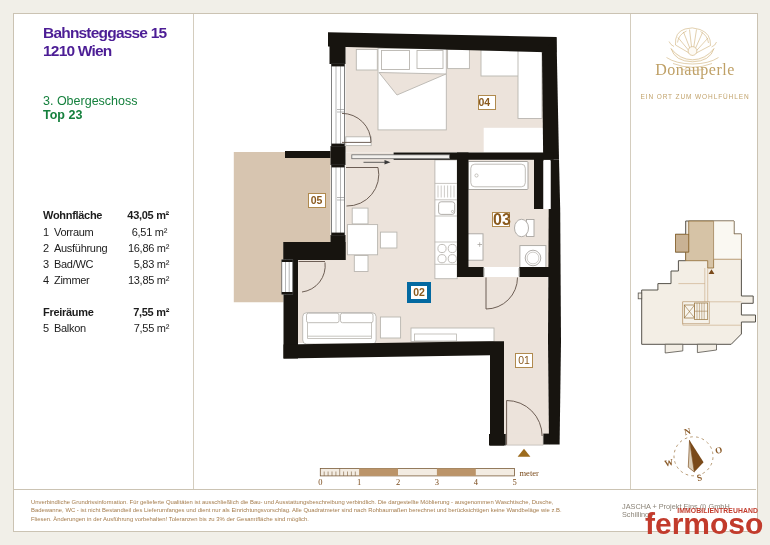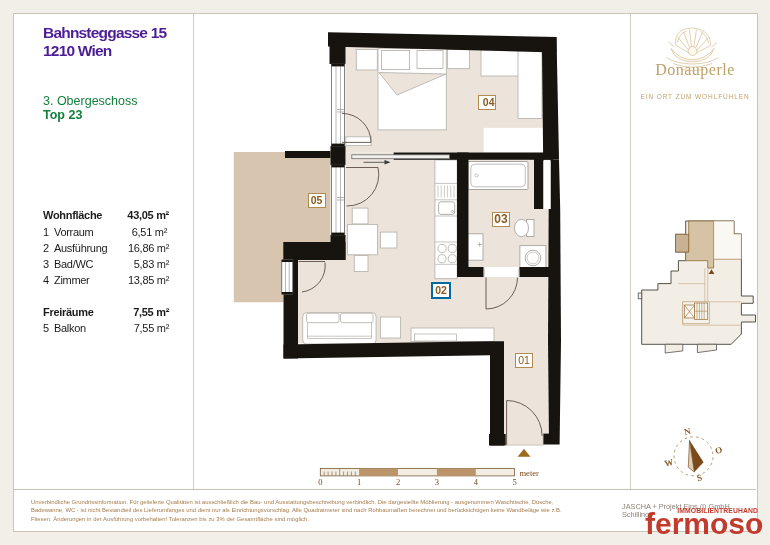--- a/index.html
+++ b/index.html
@@ -296,25 +296,25 @@
 <text x="693.5" y="433.8">N</text>
 <text x="719.5" y="459.5">O</text>
 <text x="694" y="481.5">S</text>
 <text x="668" y="459.5">W</text>
 </g>
 </g>
 </svg>
 
 <div class="abs" style="left:515px;top:352.5px;width:16px;height:13px;background:#fff;border:1px solid #b08a4e;font-size:10.5px;font-weight:normal;color:#8a5a1e;text-align:center;line-height:13px;">01</div>
 
-<div class="abs" style="left:407px;top:282px;width:16px;height:13px;background:#fff;border:2px solid #0369a1;font-size:10.5px;font-weight:bold;color:#8a5a1e;text-align:center;line-height:13px;margin-left:24px;">02</div>
-
-<div class="abs" style="left:492px;top:212px;width:16px;height:13px;background:#fff;border:1px solid #b08a4e;font-size:12px;font-weight:bold;color:#8a5a1e;text-align:center;line-height:13px;">03</div>
-
-<div class="abs" style="left:477.5px;top:95px;width:16px;height:13px;background:#fff;border:1px solid #b08a4e;font-size:10.5px;font-weight:bold;color:#8a5a1e;text-align:right;line-height:13px;">04</div>
+<div class="abs" style="left:407px;top:282px;width:16px;height:13px;background:#fff;border:4px solid #0369a1;font-size:10.5px;font-weight:bold;color:#8a5a1e;text-align:center;line-height:13px;">02</div>
+
+<div class="abs" style="left:492px;top:212px;width:16px;height:13px;background:#fff;border:1px solid #b08a4e;font-size:16px;font-weight:bold;color:#8a5a1e;text-align:center;line-height:13px;">03</div>
+
+<div class="abs" style="left:477.5px;top:95px;width:16px;height:13px;background:#fff;border:1px solid #b08a4e;font-size:10.5px;font-weight:bold;color:#8a5a1e;text-align:left;line-height:13px;">04</div>
 
 <div class="abs" style="left:275.5px;top:192.5px;width:16px;height:13px;background:#fff;border:1px solid #b08a4e;font-size:10.5px;font-weight:bold;color:#8a5a1e;text-align:center;line-height:13px;margin-left:32px;">05</div>
 
 <div class="abs" style="left:620px;top:61px;width:150px;text-align:center;font-family:'Liberation Serif',serif;font-size:16px;color:#bfa066;letter-spacing:0.5px;">Donauperle</div>
 
 <div class="abs" style="left:575px;top:93px;width:240px;text-align:center;font-size:6.5px;color:#c2a36c;letter-spacing:0.9px;white-space:nowrap;">EIN ORT ZUM WOHLFÜHLEN</div>
 
 <div class="abs" style="left:31px;top:497.5px;font-size:5.9px;line-height:8.5px;color:#a57c4c;white-space:nowrap;">Unverbindliche Grundrissinformation. Für gelieferte Qualitäten ist ausschließlich die Bau- und Ausstattungsbeschreibung verbindlich. Die dargestellte Möblierung - ausgenommen Waschtische, Dusche,<br>Badewanne, WC - ist nicht Bestandteil des Lieferumfanges und dient nur als Einrichtungsvorschlag. Alle Quadratmeter sind nach Rohbaumaßen berechnet und berücksichtigen keine Wandbeläge wie z.B.<br>Fliesen. Änderungen in der Ausführung vorbehalten! Toleranzen bis zu 3% der Gesamtfläche sind möglich.</div>
 
 <div class="abs" style="left:622px;top:503px;font-size:7.3px;line-height:8.3px;color:#8b8478;">JASCHA + Projekt Eins (I) GmbH<br>Schillings</div>

